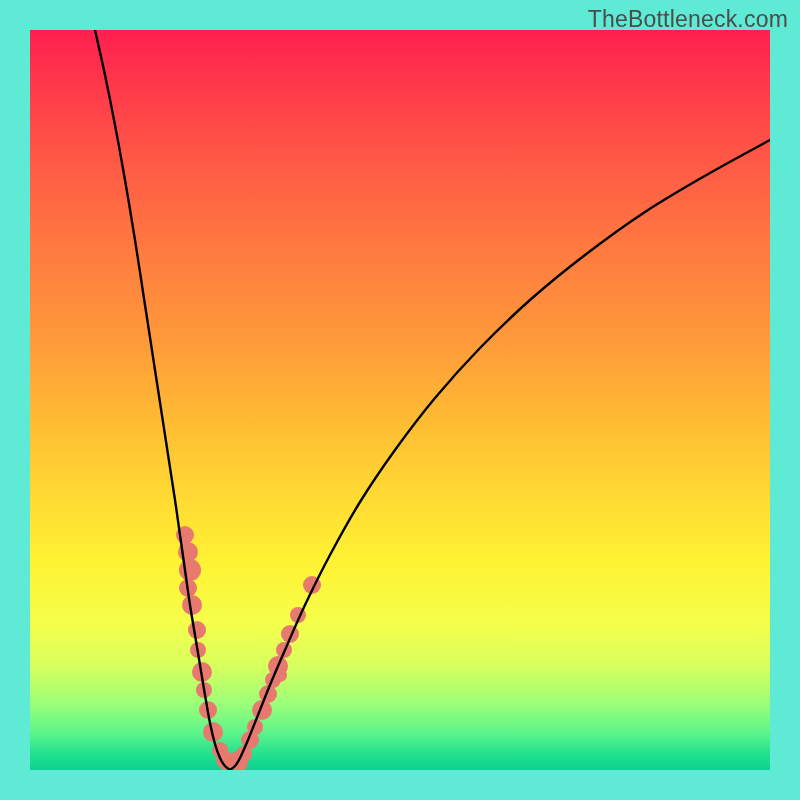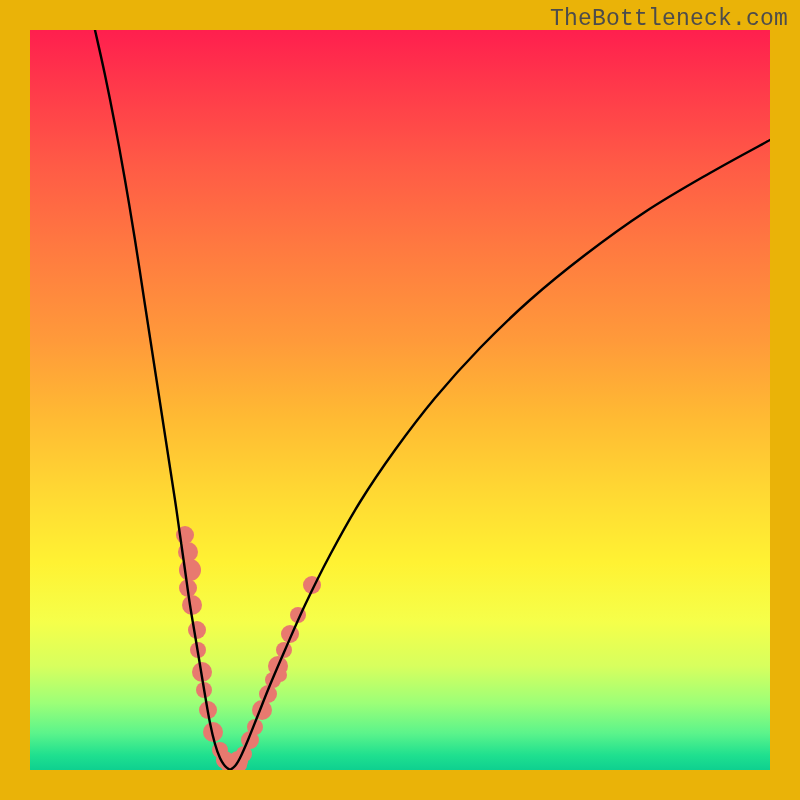--- a/index.html
+++ b/index.html
@@ -10,22 +10,21 @@
     background: #000;
     overflow: hidden;
     font-family: Arial, Helvetica, sans-serif;
   }
   .frame {
     position: absolute;
     left: 0;
     top: 0;
     width: 800px;
     height: 800px;
-    background: #eab308;
-    font-family: Liberation Mono, monospace;
+    background: #5eead4;
   }
   .plot {
     position: absolute;
     left: 30px;
     top: 30px;
     width: 740px;
     height: 740px;
     overflow: hidden;
   }
   .gradient {

